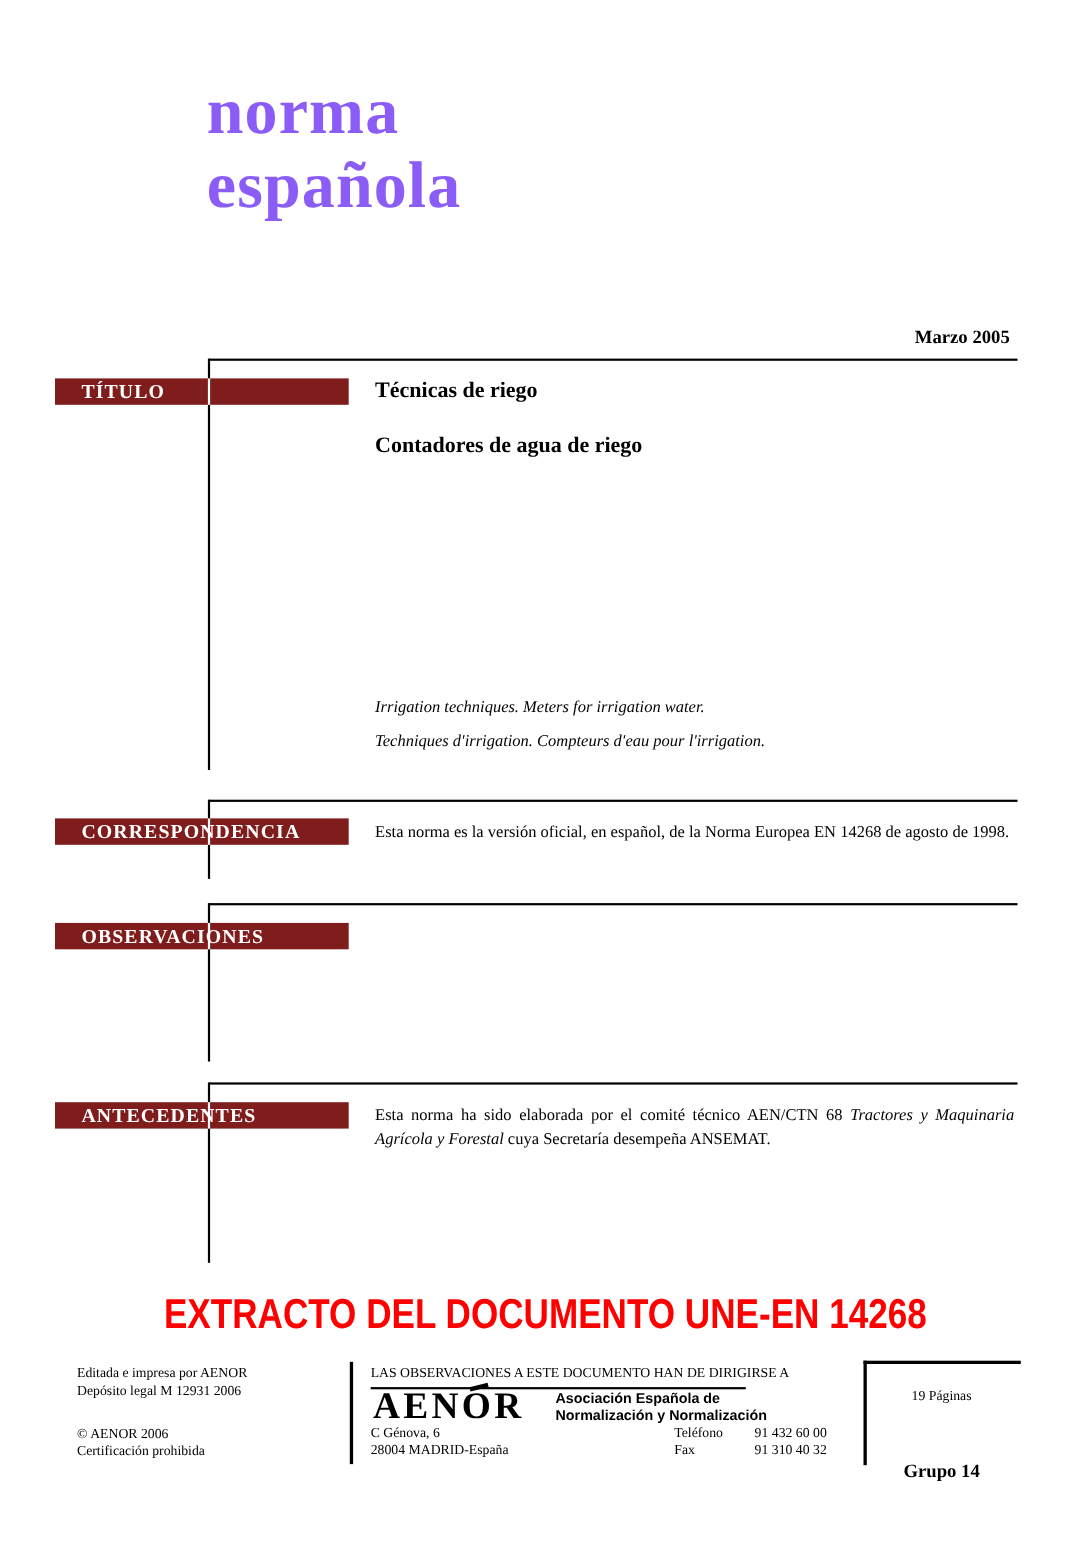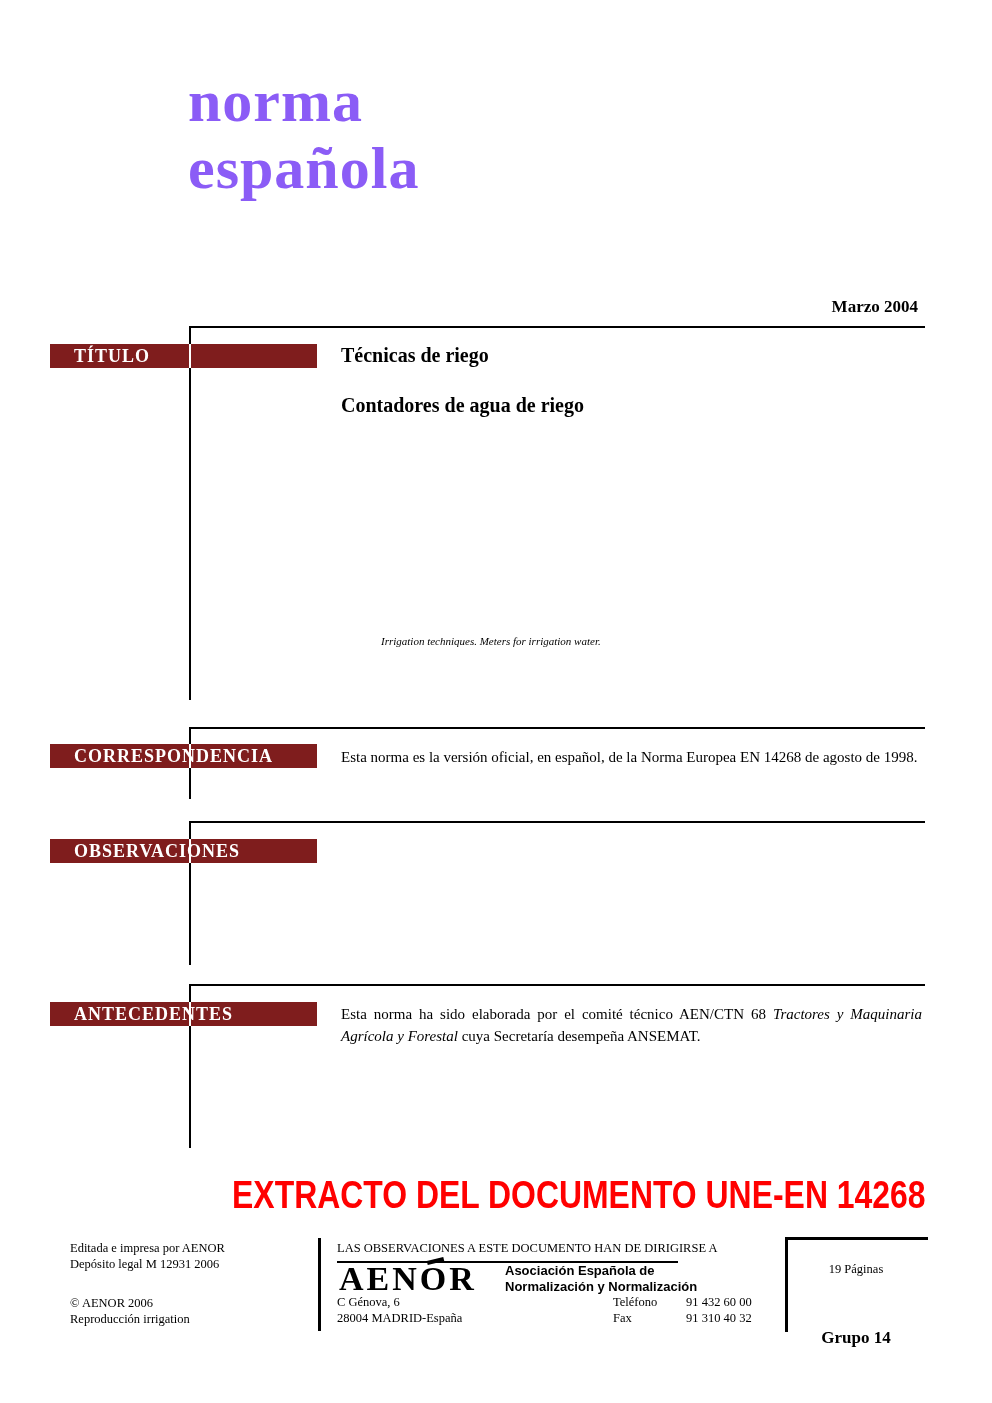--- a/index.html
+++ b/index.html
@@ -43,26 +43,26 @@
   }
   .bar .notch {
     position: absolute; left: 139px; top: 0;
     width: 2px; height: 24px; background: #fff; z-index: 0;
   }
   .bar .bar-label { position: relative; z-index: 1; }
 
   
   .content { left: 341px; width: 581px; }
   .doc-title { font-size: 20px; font-weight: bold; }
-  .subtitle { font-size: 11px; font-style: italic; margin-left: 40px; }
+  .subtitle { font-size: 15px; font-style: italic; }
   .body-text { font-size: 15px; line-height: 22px; text-align: justify; }
   .body-text .it { font-style: italic; }
 
   
-  .extract-wrap { left: 0; top: 1174px; width: 992px; text-align: right; }
+  .extract-wrap { left: 0; top: 1174px; width: 992px; text-align: center; }
   .extract {
     display: inline-block;
     font-family: "Liberation Sans", "DejaVu Sans", sans-serif;
     font-size: 38px; font-weight: bold; color: #ff0000;
     transform: scaleX(0.84); transform-origin: center;
     white-space: nowrap;
   }
 
   
   .foot { font-size: 12.5px; line-height: 16px; }
@@ -88,21 +88,21 @@
 </style>
 </head>
 <body>
 
 <div class="page">
 
   <div class="abs logo">
     <div>norma</div>
     <div>española</div>
   </div>
-  <div class="abs date">Marzo 2004</div>
+  <div class="abs date">Marzo 2005</div>
 
   <div class="abs hline" style="top:326px"></div>
   <div class="abs hline" style="top:727px"></div>
   <div class="abs hline" style="top:821px"></div>
   <div class="abs hline" style="top:984px"></div>
 
   <div class="abs vline" style="top:326px;height:374px"></div>
   <div class="abs vline" style="top:727px;height:72px"></div>
   <div class="abs vline" style="top:821px;height:144px"></div>
   <div class="abs vline" style="top:984px;height:164px"></div>
@@ -120,36 +120,37 @@
     <span class="bar-label">OBSERVACIONES</span>
   </div>
   <div class="abs bar" style="top:1002px">
     <span class="notch"></span>
     <span class="bar-label">ANTECEDENTES</span>
   </div>
 
   <div class="abs content doc-title" style="top:344px">Técnicas de riego</div>
   <div class="abs content doc-title" style="top:394px">Contadores de agua de riego</div>
   <div class="abs content subtitle" style="top:635px">Irrigation techniques. Meters for irrigation water.</div>
+  <div class="abs content subtitle" style="top:666px">Techniques d'irrigation. Compteurs d'eau pour l'irrigation.</div>
 
   <div class="abs content body-text" style="top:746px">Esta norma es la versión oficial, en español, de la Norma Europea EN 14268 de agosto de 1998.</div>
 
   <p class="abs content body-text" style="top:1003px"><span>Esta norma ha sido elaborada por el comité técnico AEN/CTN 68 </span><span class="it">Tractores y Maquinaria Agrícola y Forestal</span><span> cuya Secretaría desempeña ANSEMAT.</span></p>
 
   <div class="abs extract-wrap">
     <span class="extract">EXTRACTO DEL DOCUMENTO UNE-EN 14268</span>
   </div>
 
   <div class="abs foot" style="left:70px;top:1240px">
     <div>Editada e impresa por AENOR</div>
     <div>Depósito legal  M 12931 2006</div>
   </div>
   <div class="abs foot" style="left:70px;top:1295px">
     <div>© AENOR 2006</div>
-    <div>Reproducción irrigation</div>
+    <div>Certificación prohibida</div>
   </div>
 
   <div class="abs foot-divider"></div>
 
   <div class="abs foot" style="left:337px;top:1240px">LAS OBSERVACIONES A ESTE DOCUMENTO HAN DE DIRIGIRSE A</div>
   <div class="abs foot-rule"></div>
   <div class="abs aenor-logo">AENOR</div>
   <div class="abs aenor-accent"></div>
   <div class="abs aenor-tagline">
     <div>Asociación Española de</div>

